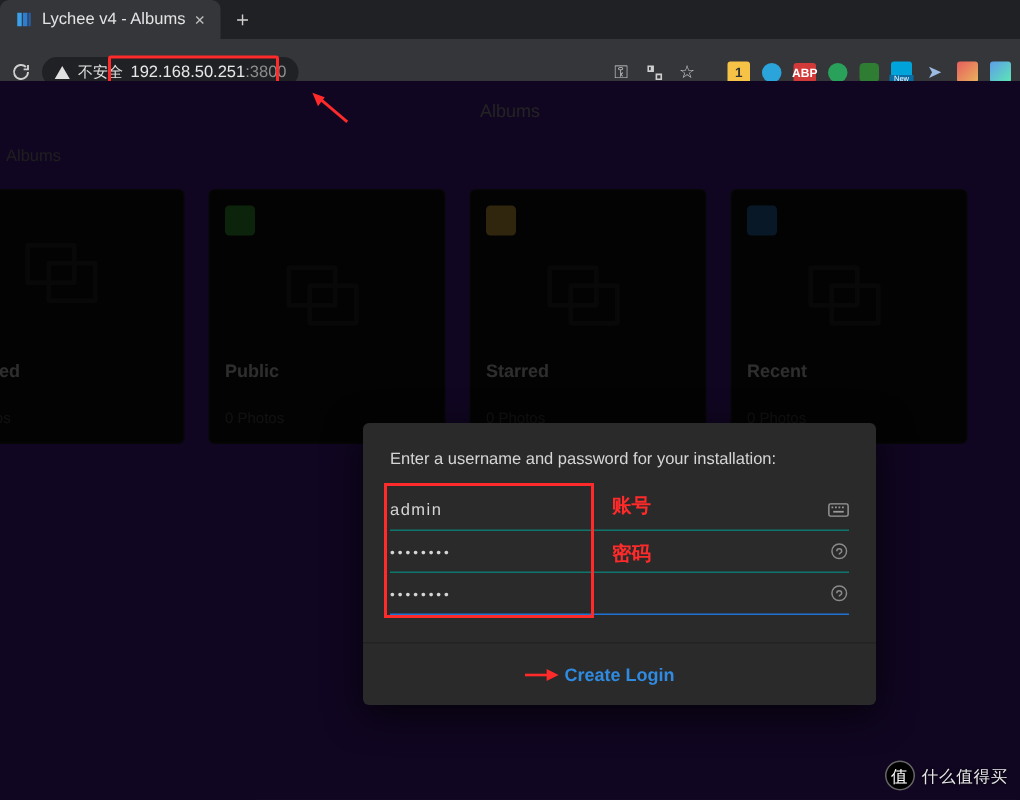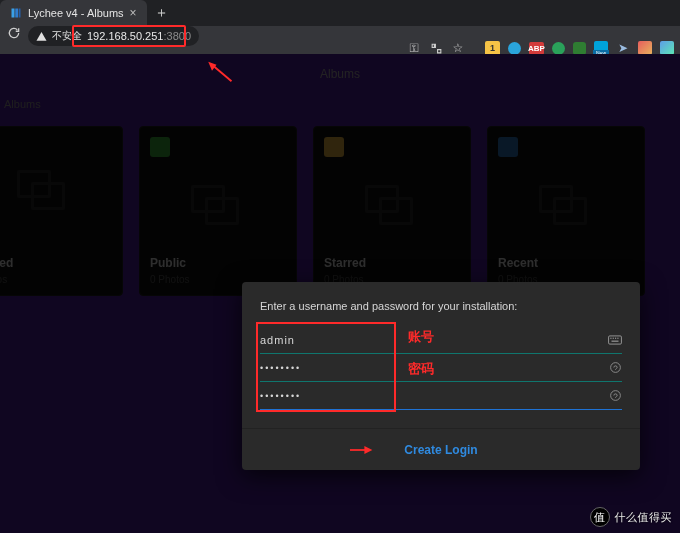--- a/index.html
+++ b/index.html
@@ -5,21 +5,21 @@
   * { margin: 0; padding: 0; box-sizing: border-box; }
   html, body { width: 680px; height: 533px; overflow: hidden; font-family: -apple-system, BlinkMacSystemFont, "Segoe UI", Arial, sans-serif; background:#0a0a0a; }
   .viewport { position: relative; width: 680px; height: 533px; background:#000; }
 
   
   .tabstrip { display:flex; align-items:center; height:26px; background:#202124; }
   .tab { display:flex; align-items:center; gap:6px; height:26px; padding:0 10px; background:#35363a; border-top-left-radius:6px; border-top-right-radius:6px; color:#e4e4e4; font-size:11px; }
   .tab .favicon { width:12px; height:12px; }
   .tab .close { color:#bdbdbd; font-size:12px; line-height:1; }
   .newtab { color:#cfcfcf; font-size:14px; padding:0 8px; }
-  .toolbar { display:flex; height:44px; background:#35363a; padding:0 6px; gap:6px; }
+  .toolbar { display:flex; align-items:center; height:44px; background:#35363a; padding:0 6px; gap:6px; }
   .tool-icon { color:#cfcfcf; width:16px; display:flex; justify-content:center; }
   .addr-wrap { position:relative; flex:0 0 auto; }
   .addr { display:flex; align-items:center; height:20px; background:#202124; border-radius:10px; padding:0 8px; gap:5px; }
   .addr .warn-txt { color:#e0e0e0; font-size:10px; }
   .addr .url { color:#e8e8e8; font-size:11px; }
   .addr .url .port { color:#8c8c8c; }
   .addr-highlight { position:absolute; left:44px; top:-1px; width:114px; height:22px; border:2px solid #ff2a2a; border-radius:2px; pointer-events:none; }
   .toolbar .spacer { flex:1; }
   .chrome-icons { display:flex; align-items:center; gap:8px; }
   .ci { width:14px; height:14px; display:flex; align-items:center; justify-content:center; color:#cfcfcf; font-size:12px; }
@@ -44,27 +44,27 @@
   .card .badge { width:20px; height:20px; border-radius:3px; margin-bottom:10px; }
   .card .badge.green { background:#3aa33a; }
   .card .badge.yellow { background:#d8a73b; }
   .card .badge.blue  { background:#2a6fb3; }
   .card .thumb { flex:1; display:flex; align-items:center; justify-content:center; }
   .stack-ic { position:relative; width:54px; height:46px; }
   .stack-ic .r1,.stack-ic .r2 { position:absolute; border:3px solid #262626; border-radius:2px; }
   .stack-ic .r1 { left:0; top:0; width:34px; height:28px; }
   .stack-ic .r2 { left:14px; top:12px; width:34px; height:28px; }
   .card .name { color:#d0d0d0; font-size:12px; font-weight:600; margin-top:8px;}
-  .card .meta { color:#4e4e4e; font-size:10px; margin-top:4px;}
+  .card .meta { color:#4e4e4e; font-size:10px; margin-top:20px;}
 
   
   .arrow-url { position:absolute; left:206px; top:60px; width:30px; height:26px; pointer-events:none; }
 
   
-  .modal { position:absolute; left:242px; top:282px; width:398px; background:#2a2a2a; border-radius:4px; box-shadow:0 6px 24px rgba(0,0,0,0.7); padding:18px 18px 0 18px; }
+  .modal { position:absolute; left:242px; top:282px; width:342px; background:#2a2a2a; border-radius:4px; box-shadow:0 6px 24px rgba(0,0,0,0.7); padding:18px 18px 0 18px; }
   .modal .prompt { color:#d6d6d6; font-size:11px; margin-bottom:14px; }
   .field-block { position:relative; }
   .field { position:relative; display:flex; align-items:center; border-bottom:1px solid #0f766e; height:28px; }
   .field.focused { border-bottom:1px solid #1e72d4; }
   .field input { flex:1; background:transparent; border:none; outline:none; color:#d6d6d6; font-size:11px; letter-spacing:1px;}
   .field input.pwd { letter-spacing:2px; font-size:9px; }
   .field .ficon { color:#777; width:16px; display:flex; justify-content:flex-end; }
   .field-highlight { position:absolute; left:-4px; top:-4px; width:140px; height:90px; border:2px solid #ff2a2a; pointer-events:none; }
   .annot { position:absolute; color:#ff2a2a; font-size:13px; font-weight:600; pointer-events:none; }
   .annot.a1 { left:148px; top:2px; }

